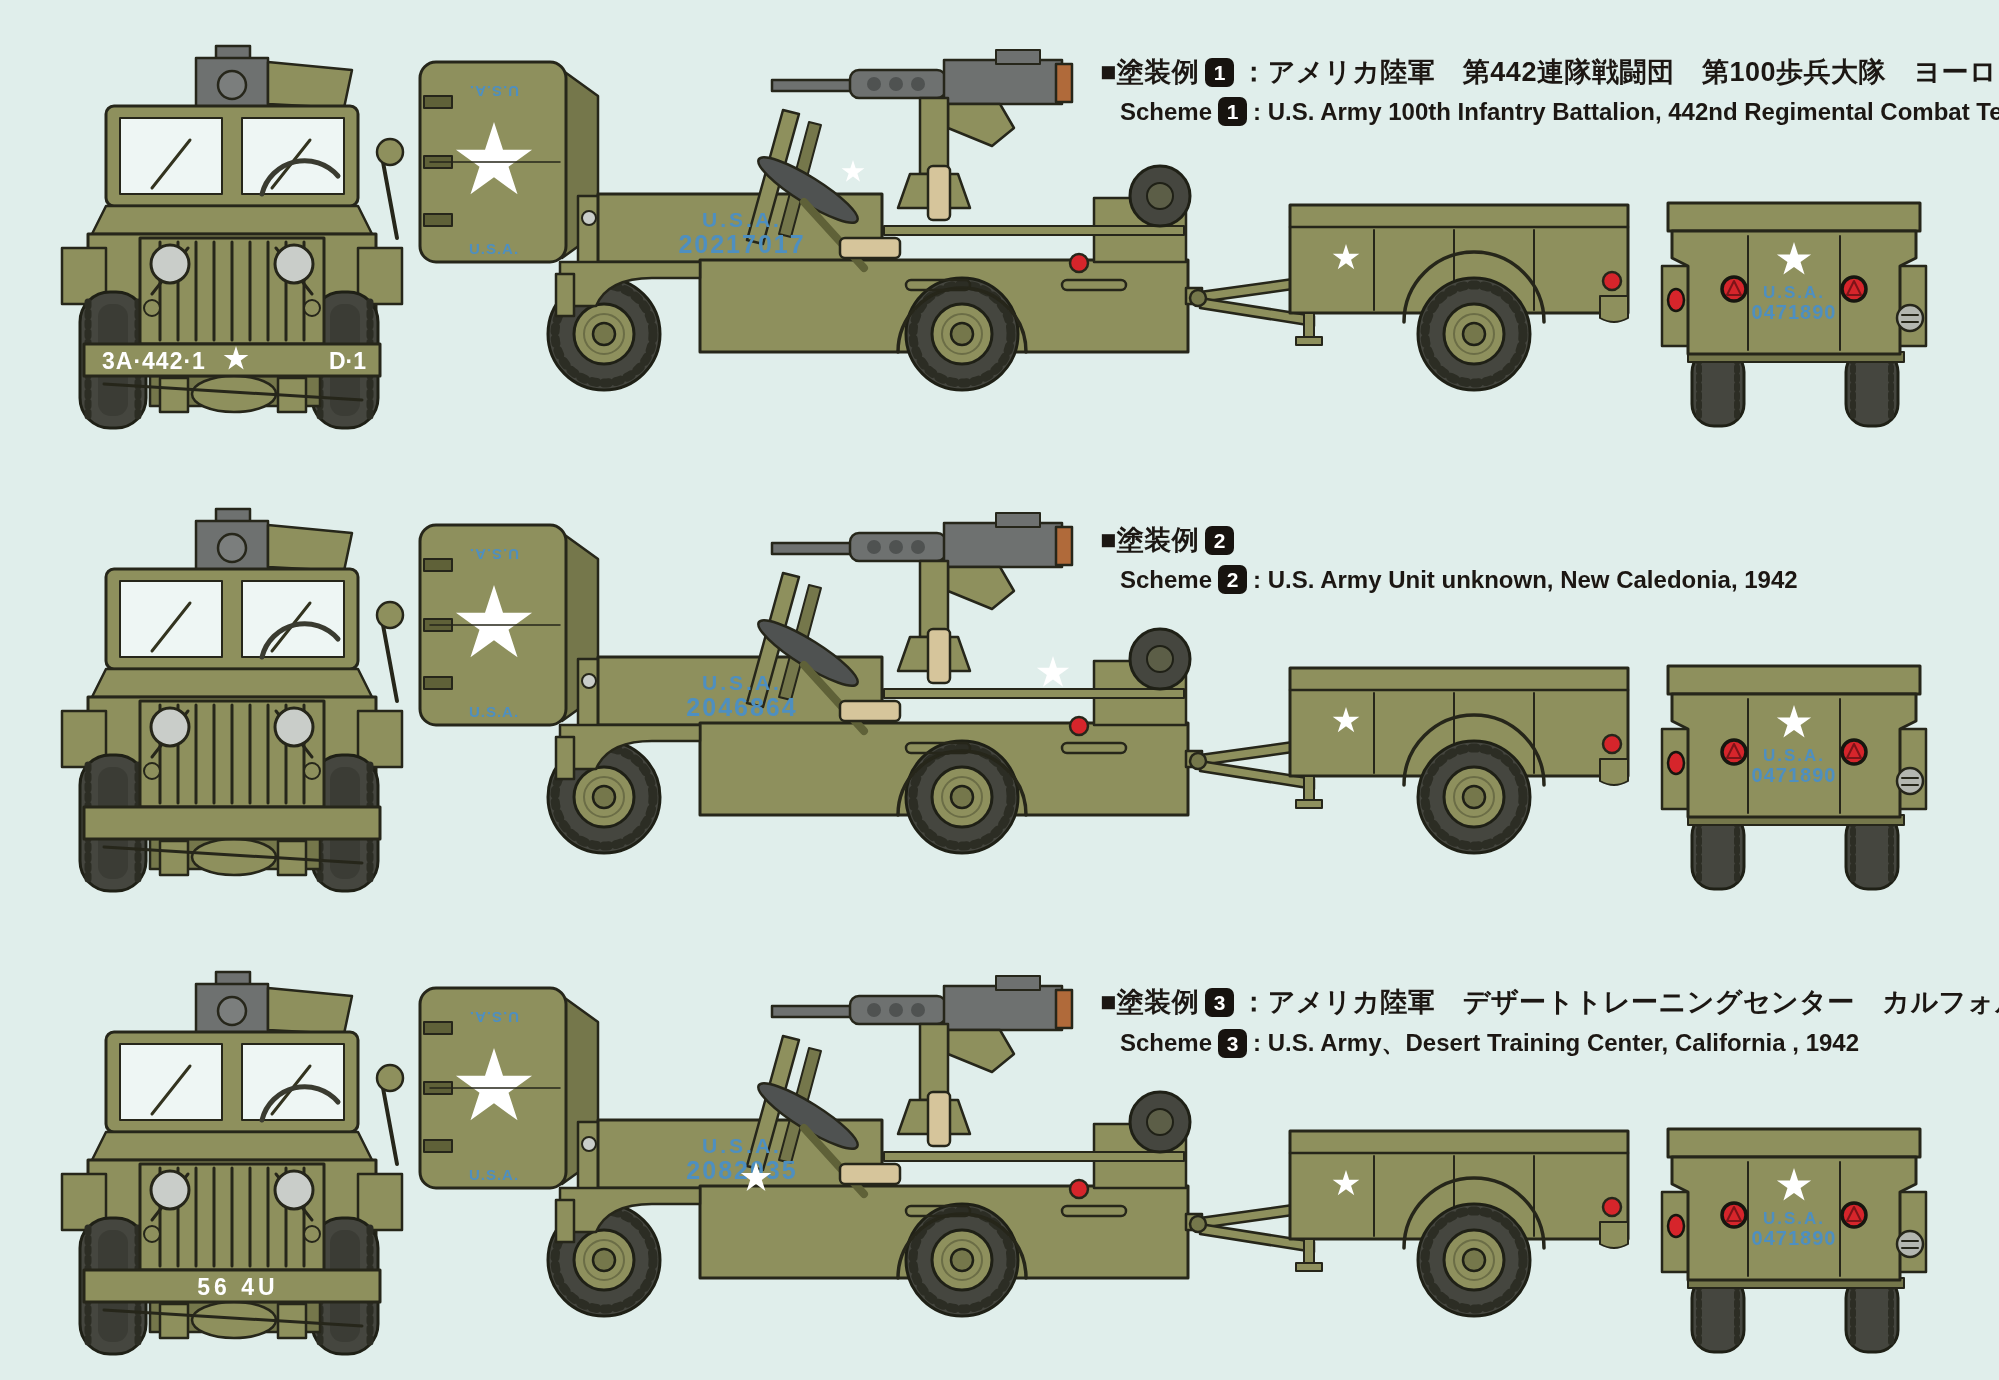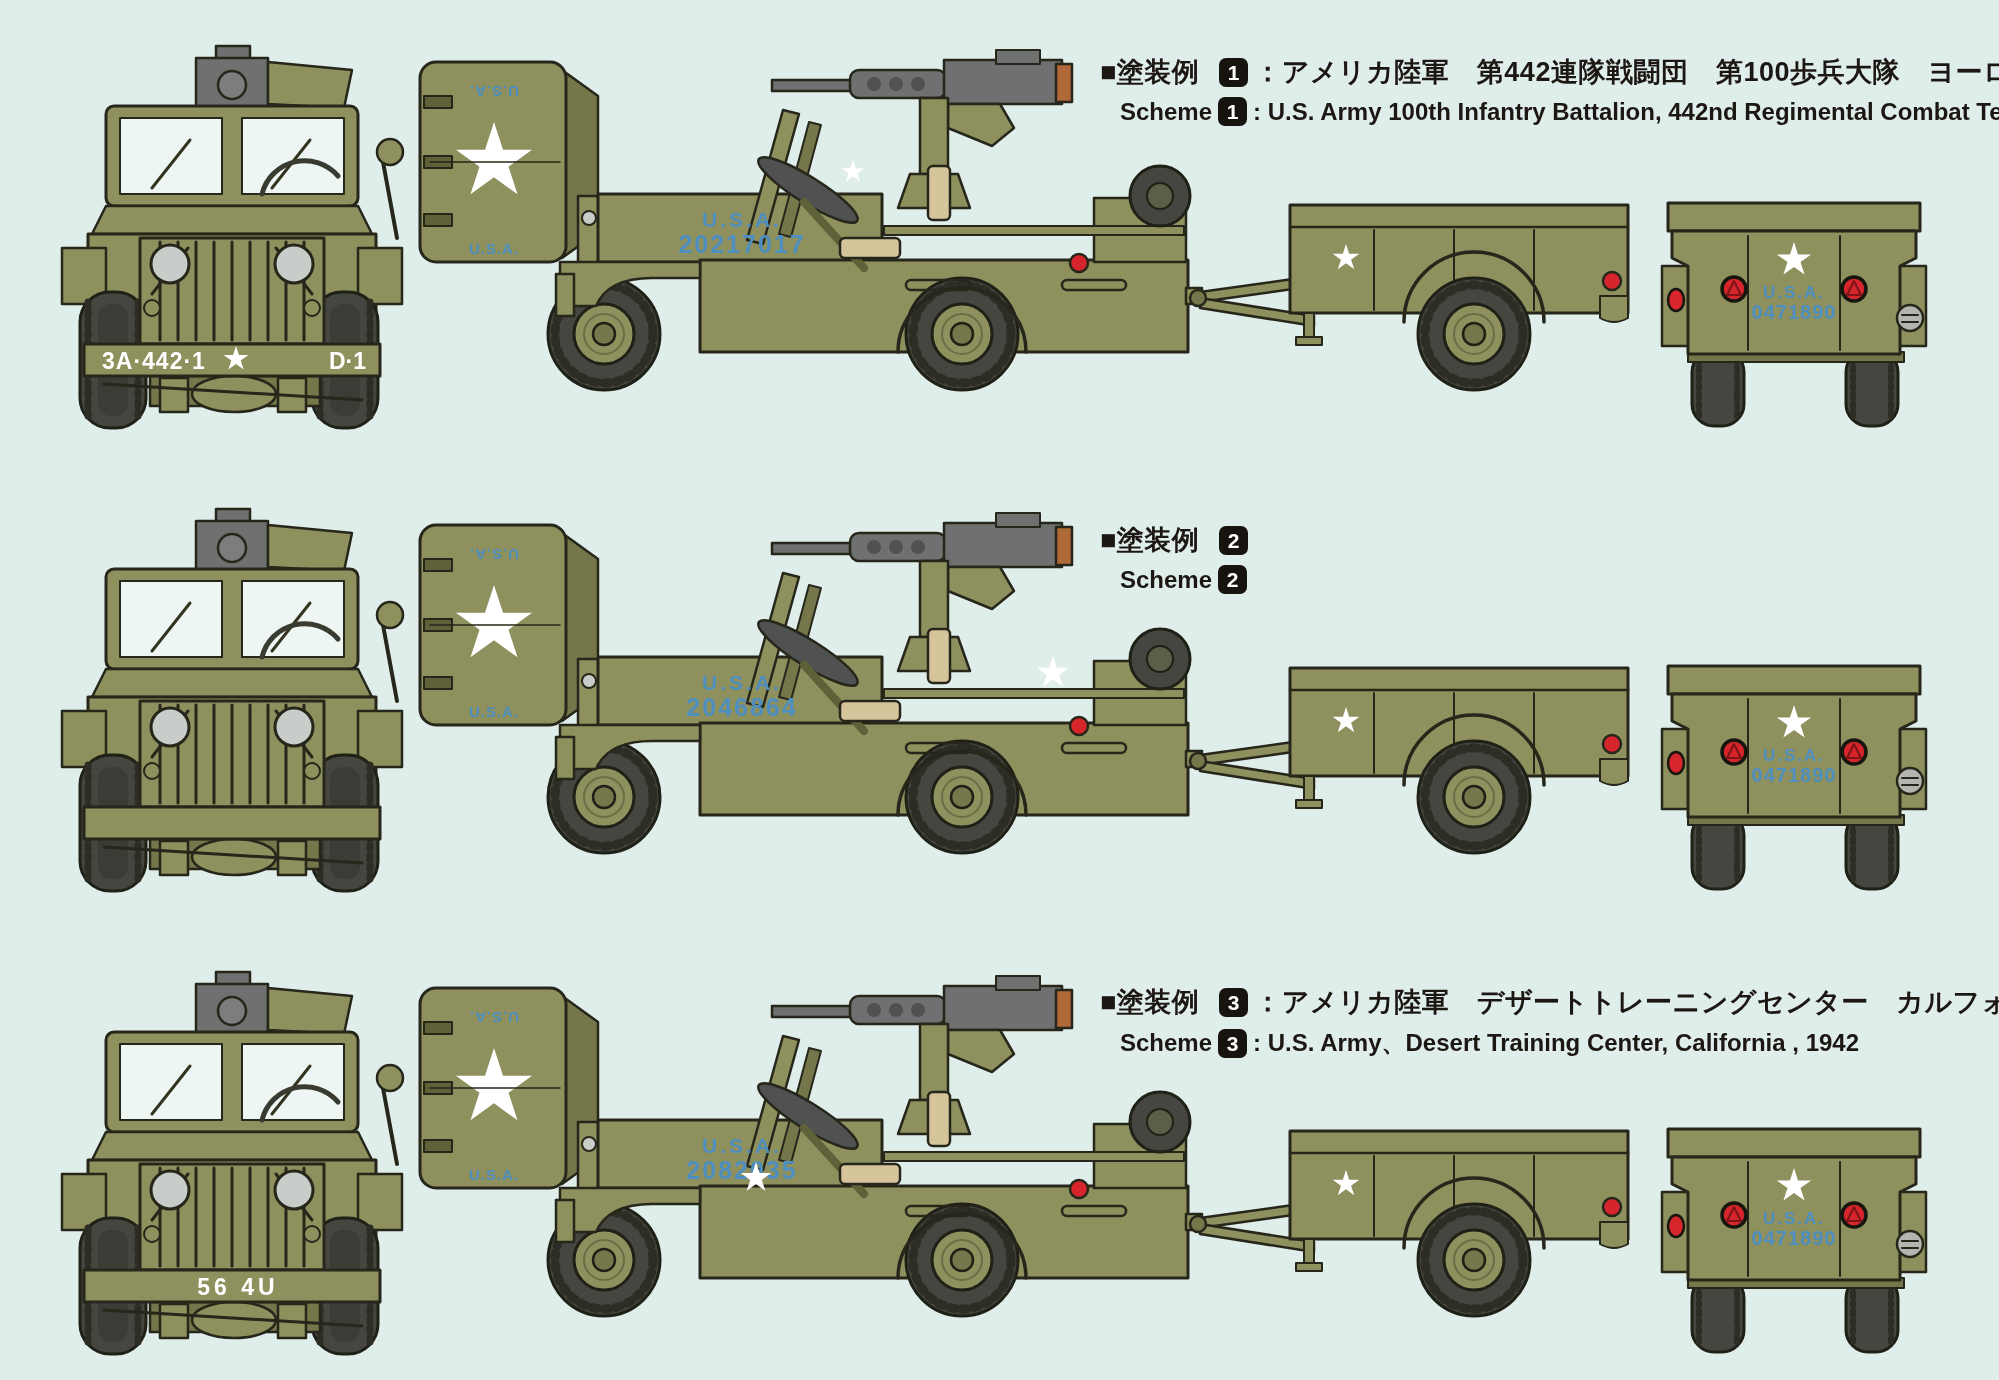--- a/index.html
+++ b/index.html
@@ -22,21 +22,21 @@
   }
   .en-line{
     font-size:24px;font-weight:bold;margin-top:7px;padding-left:20px;
     display:flex;align-items:center;
   }
   .badge{
     display:inline-block;width:29px;height:29px;border-radius:7px;
     background:#17130f;color:#ffffff;text-align:center;line-height:29px;
     font-size:21px;font-weight:bold;margin:0 6px;flex:0 0 auto;
   }
-  .jp-sp{margin-right:14px;}
+  .jp-sp{margin-right:0;}
   svg text{font-family:"Liberation Sans",sans-serif;font-weight:bold;}
 </style>
 </head>
 <body>
 
 <div class="page">
 
 <svg class="art" width="1999" height="1380" viewBox="0 0 1999 1380">
   <defs>
     <path id="star-shape" d="M0,-1 L0.225,-0.309 L0.951,-0.309 L0.363,0.118 L0.588,0.809 L0,0.382 L-0.588,0.809 L-0.363,0.118 L-0.951,-0.309 L-0.225,-0.309 Z"></path>
@@ -268,20 +268,21 @@
   </div>
 
   <div class="scheme-header" style="top:522px">
     <div class="jp-line">
       <span class="jp-sp">■塗装例</span>
       <span class="badge">2</span>
     </div>
     <div class="en-line">
       <span>Scheme</span>
       <span class="badge">2</span>
+      <span>: U.S. Army Unit unknown, New Caledonia, 1942</span>
     </div>
   </div>
 
   <div class="scheme-header" style="top:984px">
     <div class="jp-line">
       <span class="jp-sp">■塗装例</span>
       <span class="badge">3</span>
       <span>：アメリカ陸軍　デザートトレーニングセンター　カルフォルニア州　1942年</span>
     </div>
     <div class="en-line">

